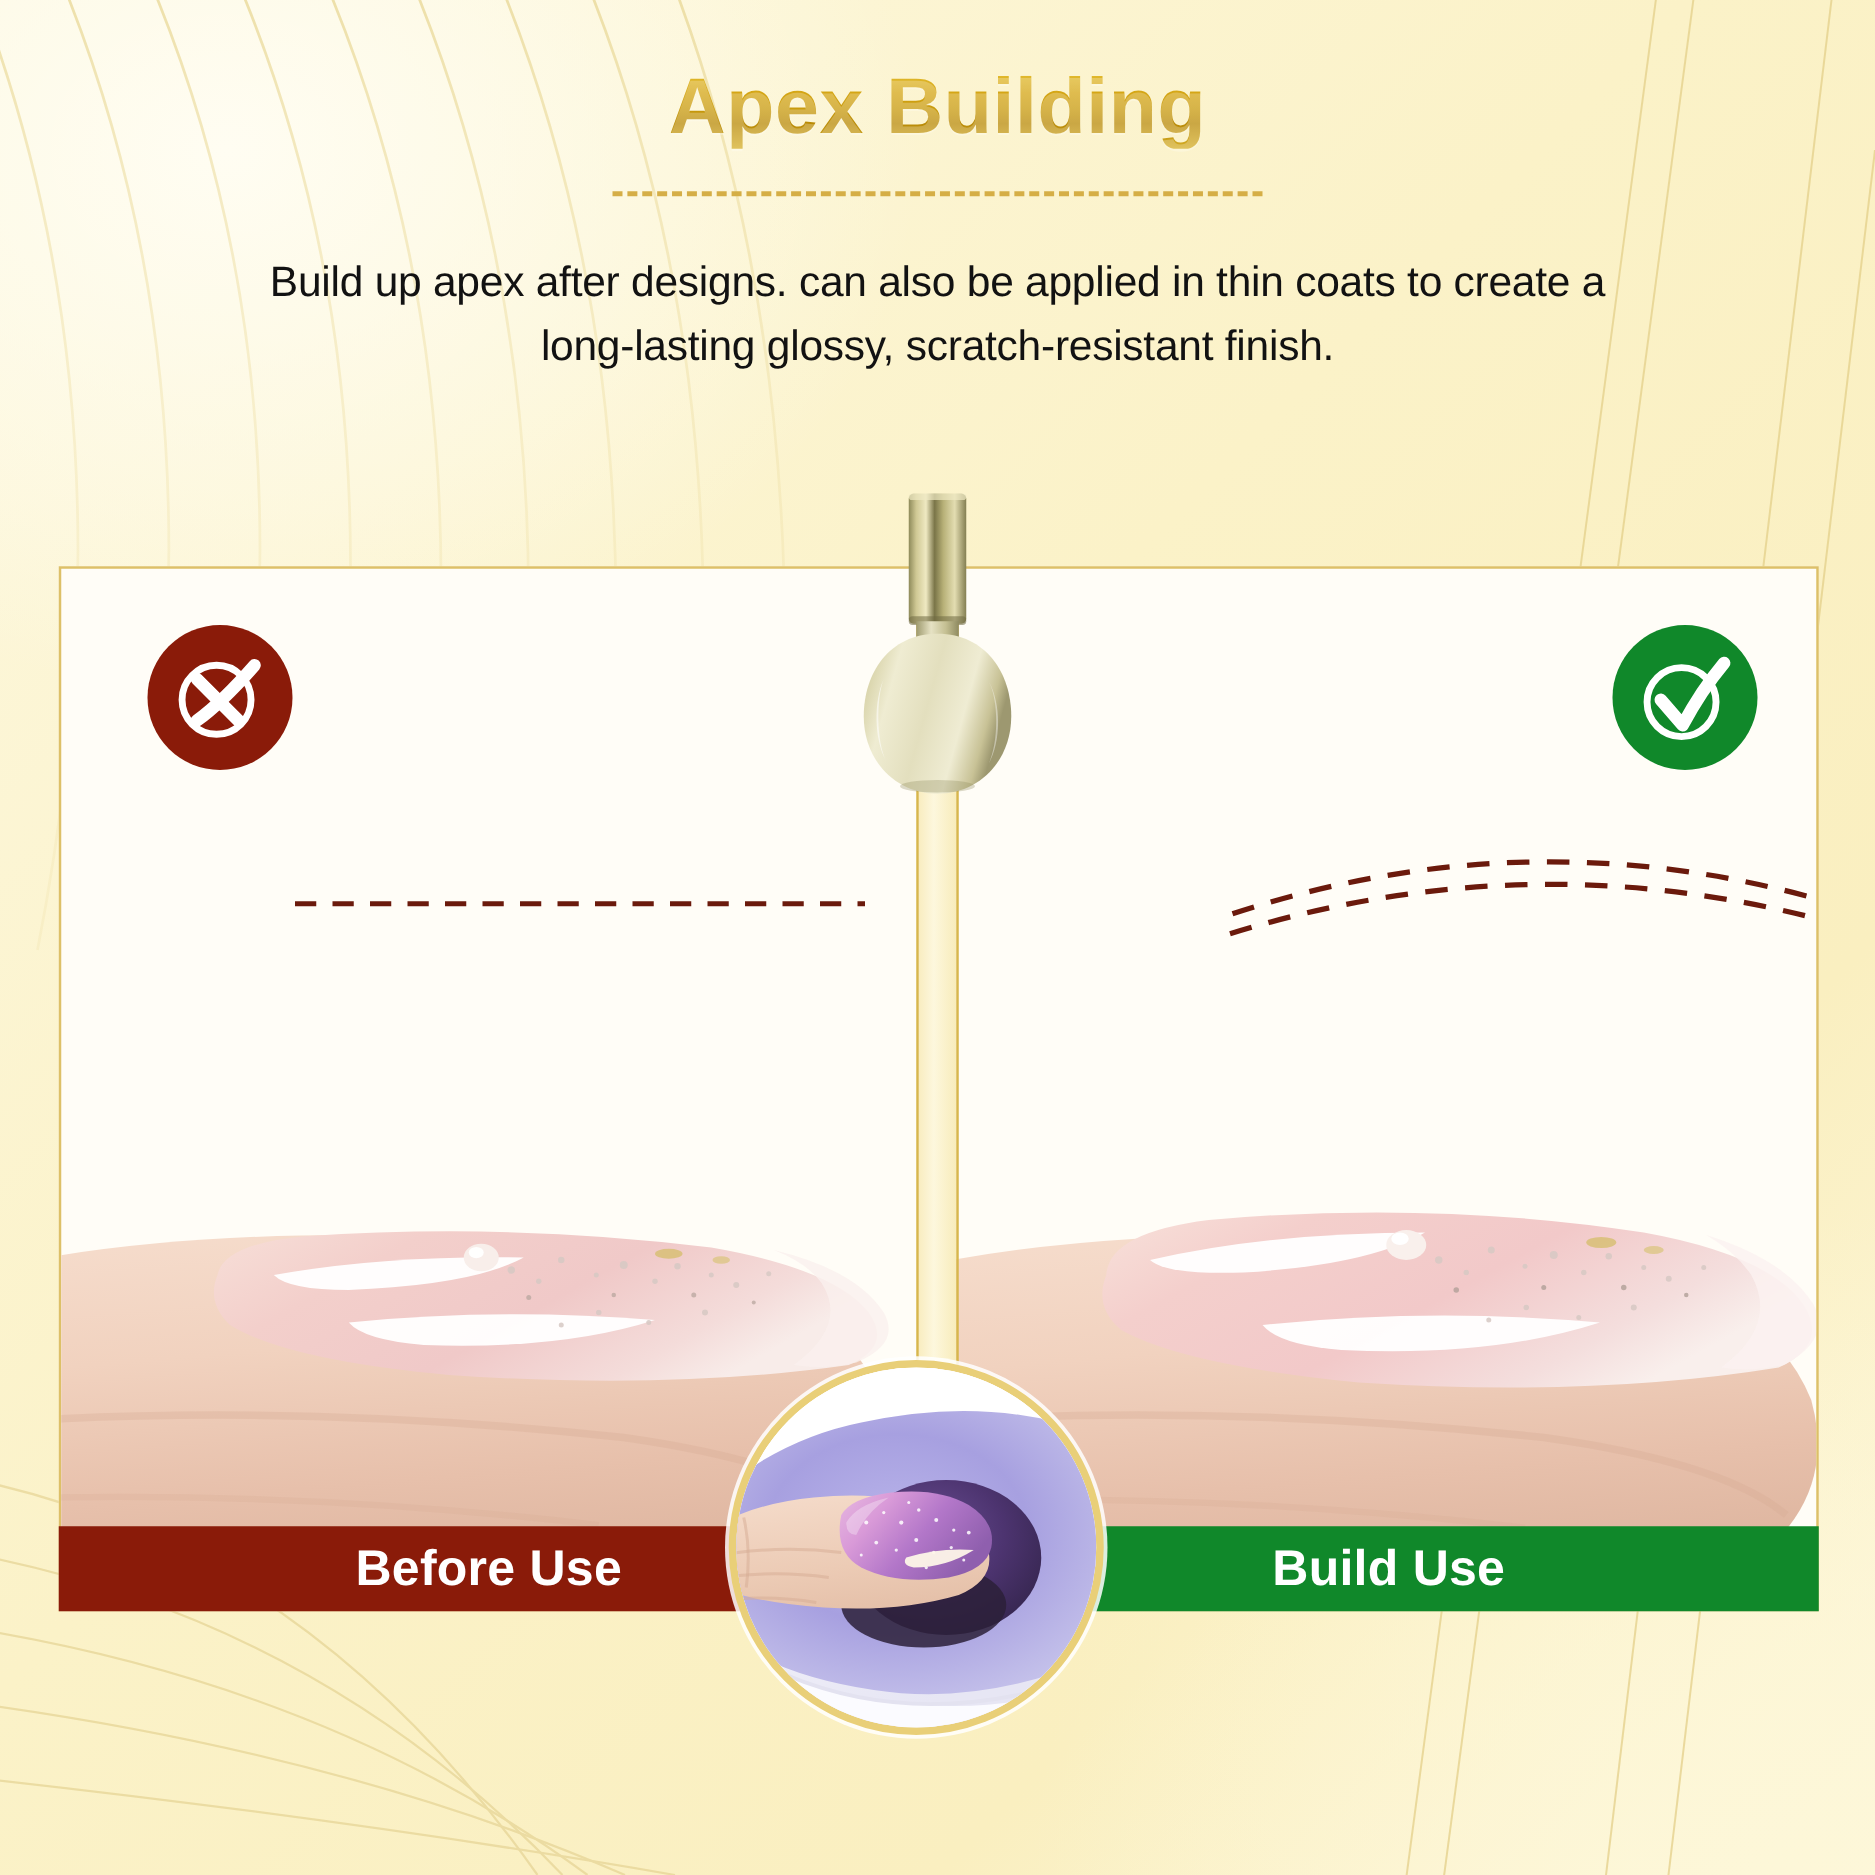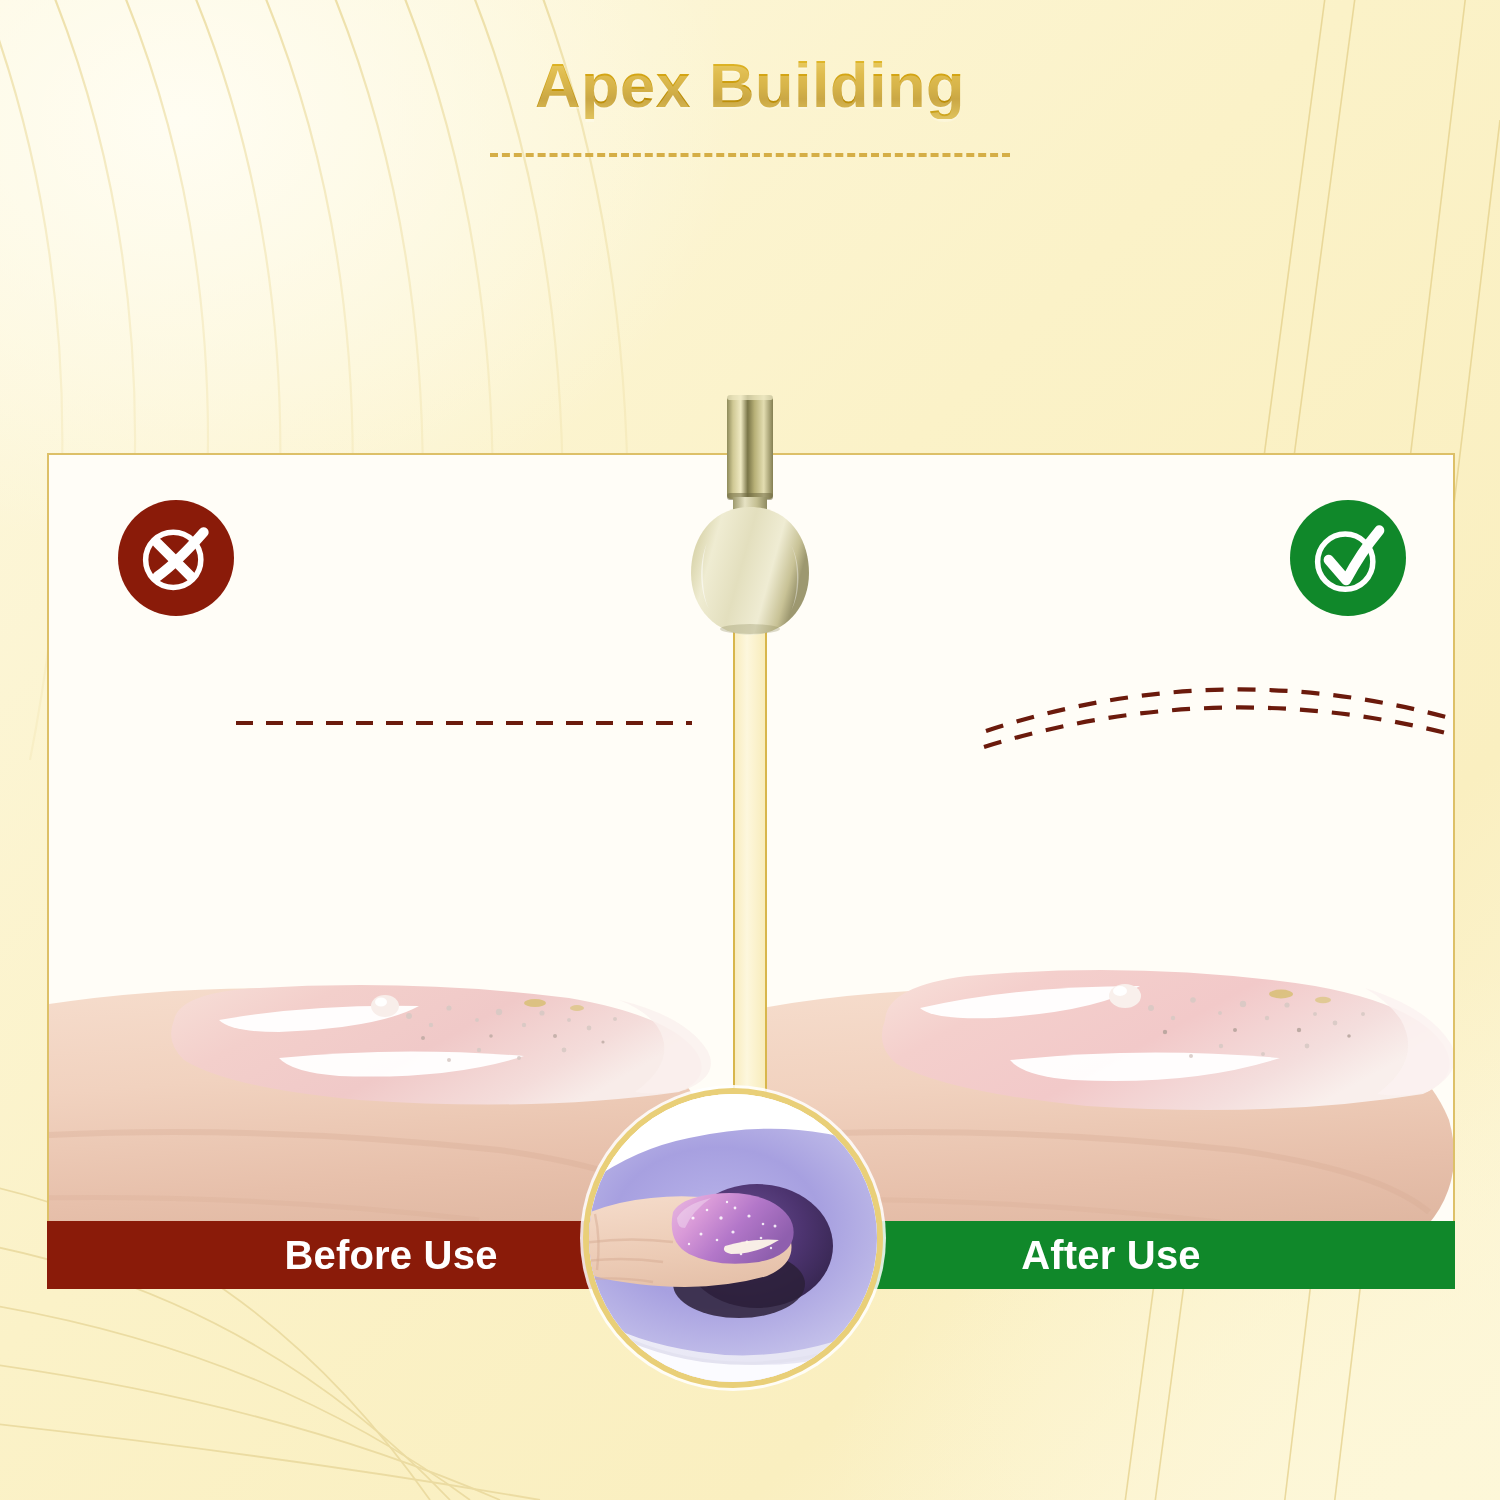--- a/index.html
+++ b/index.html
@@ -141,20 +141,21 @@
         <path d="M-40 1300 Q 260 1345 470 1500"></path>
         <path d="M-40 1360 Q 270 1400 500 1500"></path>
         <path d="M-40 1420 Q 280 1455 540 1500"></path>
       </g>
     </svg>
   </div>
 
   <div class="header">
     <h1 class="title">Apex Building</h1>
     <div class="divider"></div>
+    <p class="subtitle">Build up apex after designs. can also be applied in thin coats to create a long-lasting glossy, scratch-resistant finish.</p>
   </div>
 
   <div class="panel">
 
     <div class="panel-half left">
       <div class="finger" style="left:-70px;top:265px;">
         <svg width="780" height="580" viewBox="0 0 780 580" xmlns="http://www.w3.org/2000/svg">
           <defs>
             <linearGradient id="skinL" x1="0" y1="0" x2="0.2" y2="1">
               <stop offset="0%" stop-color="#f6ddcd"></stop>
@@ -346,21 +347,21 @@
       <path d="M24 150 C 16 168 16 198 26 216 C 18 200 18 166 24 150 Z" fill="#ffffff" opacity=".55"></path>
       <path d="M108 152 C 118 170 118 200 108 218 C 116 200 116 168 108 152 Z" fill="#ffffff" opacity=".4"></path>
       <ellipse cx="67" cy="236" rx="30" ry="5" fill="#8c8759" opacity=".3"></ellipse>
     </svg>
   </div>
 
   <div class="bar before">
     <span>Before Use</span>
   </div>
   <div class="bar after">
-    <span>After Use</span>
+    <span>Build Use</span>
   </div>
 
   <div class="lamp">
     <svg width="288" height="288" viewBox="0 0 288 288" xmlns="http://www.w3.org/2000/svg">
       <defs>
         <linearGradient id="lampBody" x1="0" y1="0" x2="0.3" y2="1">
           <stop offset="0%" stop-color="#ffffff"></stop>
           <stop offset="55%" stop-color="#f4f4fb"></stop>
           <stop offset="100%" stop-color="#e7e6f4"></stop>
         </linearGradient>

